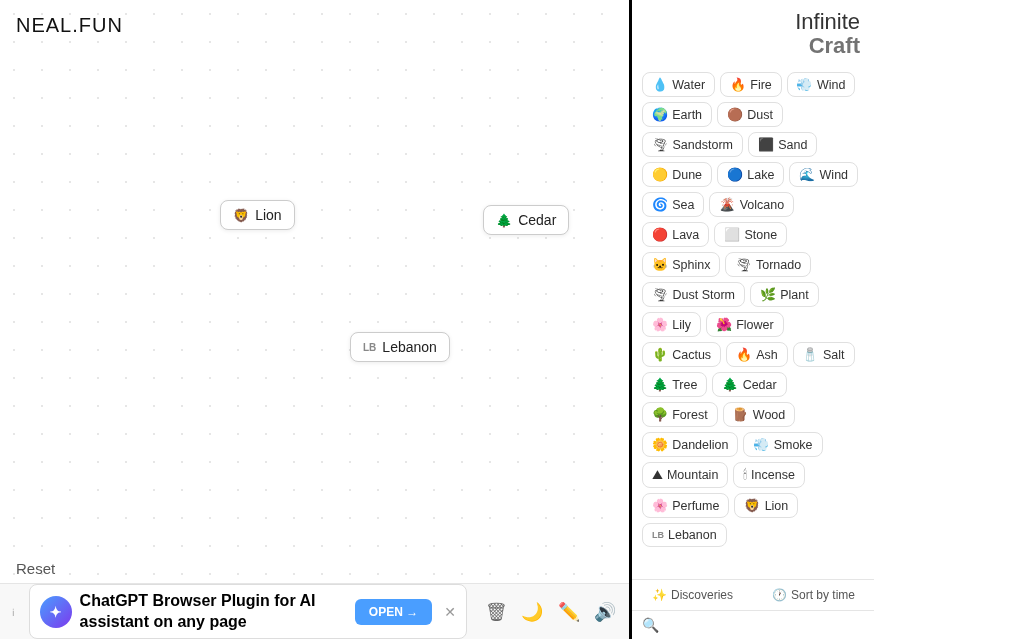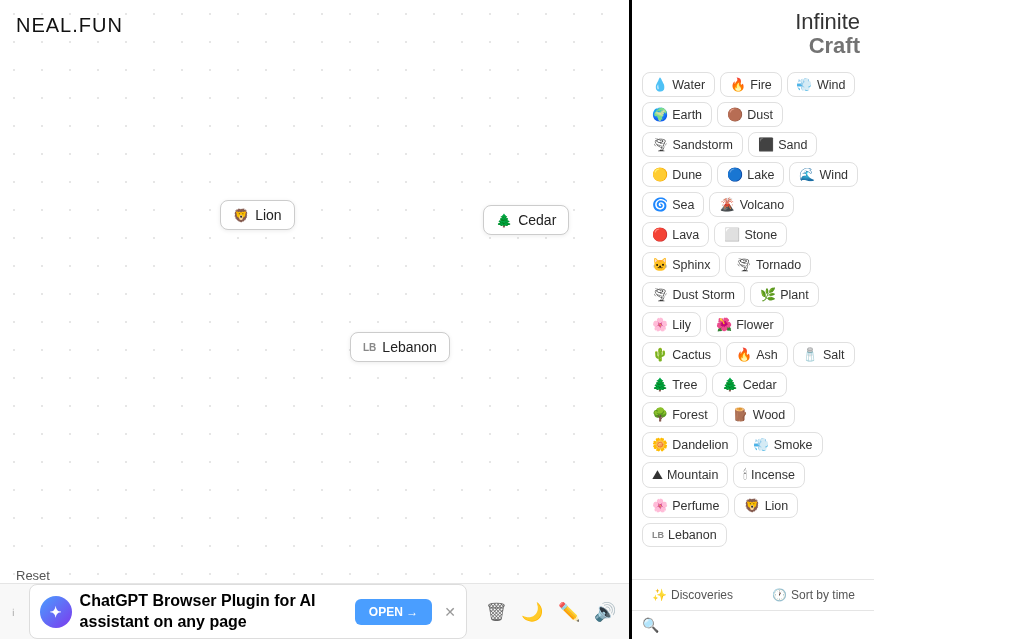--- a/index.html
+++ b/index.html
@@ -60,23 +60,23 @@
       gap: 6px;
       z-index: 2;
       cursor: grab;
       box-shadow: 0 1px 4px rgba(0,0,0,0.08);
       white-space: nowrap;
     }
 
     
     #reset-btn {
       position: absolute;
-      bottom: 56px;
+      bottom: 62px;
       left: 16px;
-      font-size: 13px;
+      font-size: 15px;
       color: #555;
       background: none;
       border: none;
       cursor: pointer;
       z-index: 10;
     }
 
     
     #bottom-bar {
       position: absolute;

